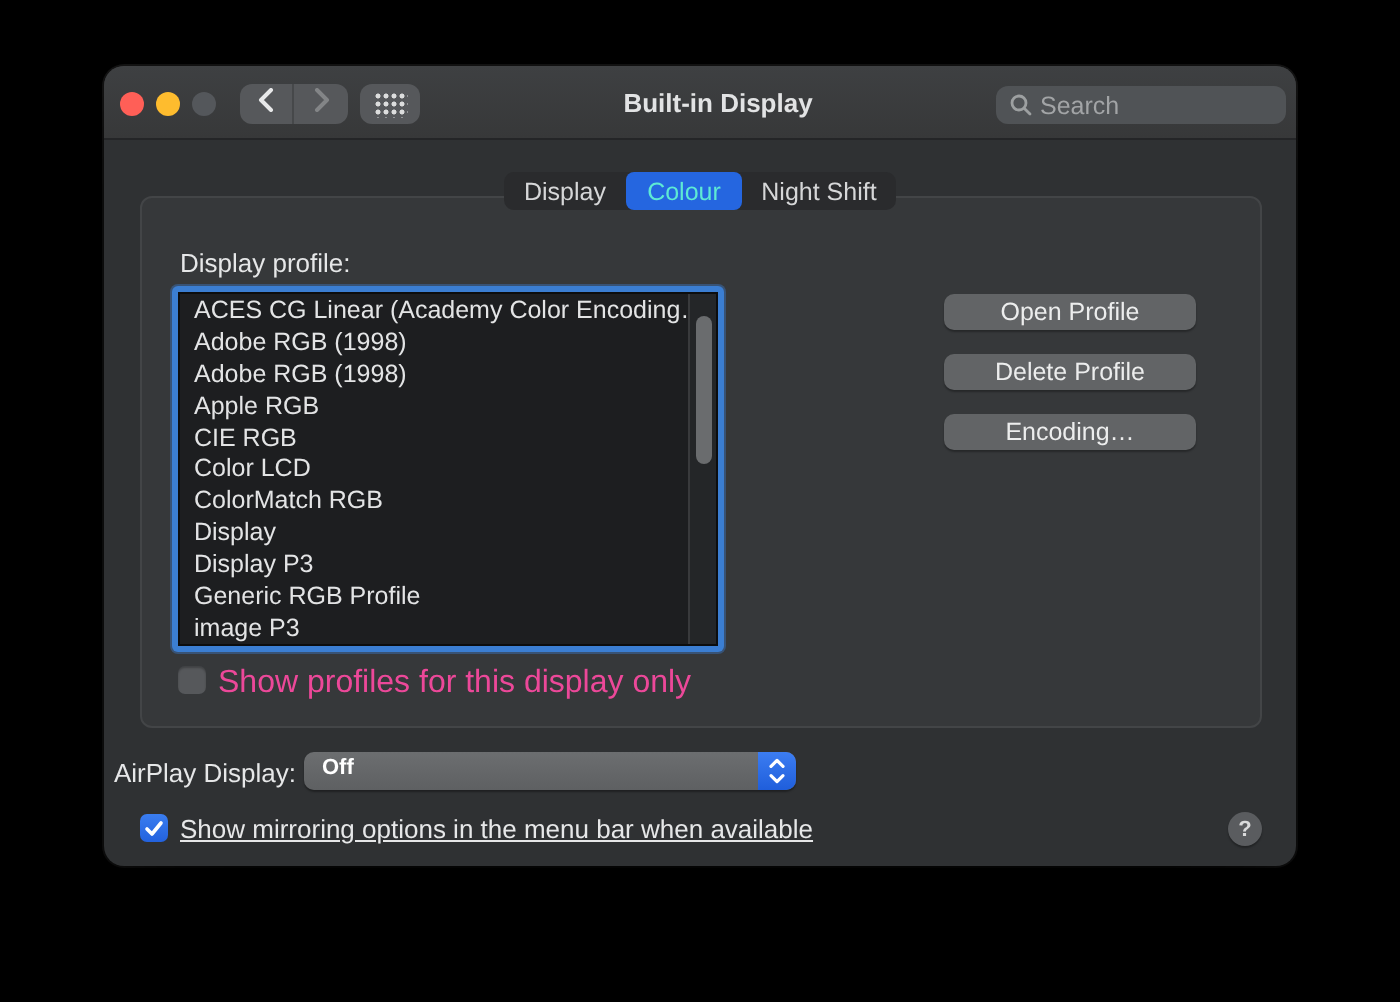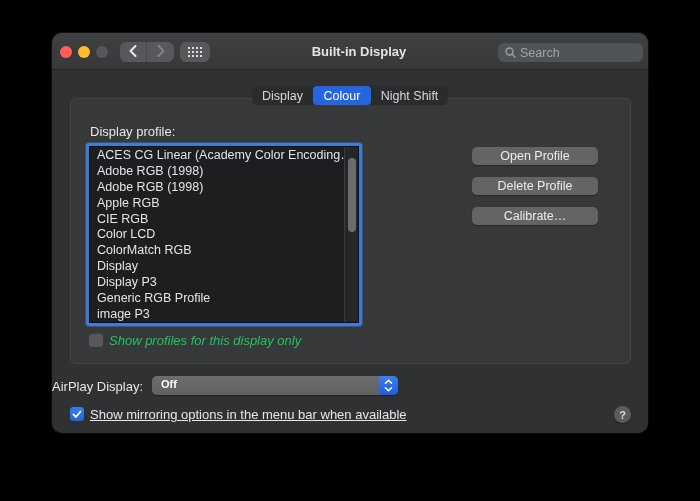--- a/index.html
+++ b/index.html
@@ -41,21 +41,21 @@
                        background:transparent; border:none; outline:none;
                        font-size:12.5px; color:#e8e9ea; font-family:"Liberation Sans",sans-serif; }
   .searchfield input::placeholder { color:#a2a4a6; }
 
   
   .tabs { position:absolute; left:200px; top:53px; height:19px; display:flex;
           background:#2a2b2d; border-radius:5px; z-index:5; }
   .seg { height:19px; display:flex; align-items:center; justify-content:center;
          font-size:12.5px; color:#d6d7d8; }
   .seg.w1 { width:61px; } .seg.w2 { width:58px; } .seg.w3 { width:77px; }
-  .seg.selected { background:#2566e0; color:#ffffff; border-radius:4px; }
+  .seg.selected { background:#2566e0; color:#5eead4; border-radius:4px; }
 
   
   .pane { position:absolute; left:18px; top:65px; width:561px; height:266px;
           background:#36383a; border:1px solid #434547; border-radius:6px; }
 
   .dp-label { position:absolute; left:38px; top:91px; font-size:13px; color:#e6e7e8;text-align:center; }
 
   .list-ring { position:absolute; left:34px; top:110px; width:276px; height:183px;
                background:#3b7ed2; border-radius:3px; padding:3px;
                box-shadow:0 0 0 1px rgba(59,126,210,0.4); }
@@ -68,35 +68,35 @@
               background:#242628; border-left:1px solid #393a3c; }
   .sb-thumb { position:absolute; left:3px; top:11px; width:8px; height:74px;
               background:#6a6c6e; border-radius:4px; }
 
   
   .checkbox { position:absolute; width:14px; height:14px; border-radius:3.5px; }
   .checkbox.unchecked { background:#56585b; box-shadow:inset 0 1px 1px rgba(0,0,0,0.25); }
   .checkbox.checked { background:linear-gradient(#3a7df0,#2362de); display:flex;
                       align-items:center; justify-content:center; }
   .cb1-box { left:37px; top:300px; }
-  .cb1-label { position:absolute; left:57px; top:300px; font-size:13px; color:#22c55e;font-style:italic; }
+  .cb1-label { position:absolute; left:57px; top:300px; font-size:16px; color:#ec4899; }
   .cb2-box { left:18px; top:374px; }
   .cb2-label { position:absolute; left:38px; top:374px; font-size:13px; color:#e6e7e8;text-decoration:underline; }
 
   
   .pushbtn { position:absolute; left:420px; width:126px; height:18px;
              background:#626466; border-radius:5px; color:#eceded; font-size:12.5px;
              display:flex; align-items:center; justify-content:center;
              box-shadow:0 1px 1px rgba(0,0,0,0.3); }
   .btn-open   { top:114px; }
   .btn-delete { top:144px; }
   .btn-cal    { top:174px; }
 
   
-  .ap-label { position:absolute; left:0px; top:346px; width:96px; 
+  .ap-label { position:absolute; left:0px; top:346px; width:96px; text-align:right;
               font-size:13px; color:#e6e7e8; }
   .popup { position:absolute; left:100px; top:343px; width:246px; height:19px;
            background:linear-gradient(#6c6e70,#5e6062); border-radius:5px;
            box-shadow:0 1px 1px rgba(0,0,0,0.35); }
   .popup-value { position:absolute; left:9px; top:2px; font-size:11px; font-weight:700; color:#fff;text-align:center; }
   .popup-caps { position:absolute; right:0; top:0; width:19px; height:19px;
                 background:linear-gradient(#3c7df2,#1f5edb); border-radius:0 5px 5px 0;
                 display:flex; align-items:center; justify-content:center; }
 
   
@@ -177,21 +177,21 @@
           <div class="sb-thumb"></div>
         </div>
       </div>
     </div>
 
     <div class="checkbox unchecked cb1-box"></div>
     <div class="cb1-label">Show profiles for this display only</div>
 
     <div class="pushbtn btn-delete">Delete Profile</div>
     <div class="pushbtn btn-open">Open Profile</div>
-    <div class="pushbtn btn-cal">Calibrate…</div>
+    <div class="pushbtn btn-cal">Encoding…</div>
 
     <div class="ap-label">AirPlay Display:</div>
     <div class="popup">
       <div class="popup-value">Off</div>
       <div class="popup-caps">
         <svg width="9" height="13" viewBox="0 0 9 13">
           <polyline points="1.5,4.2 4.5,1.2 7.5,4.2" fill="none" stroke="#fff" stroke-width="1.6" stroke-linecap="round" stroke-linejoin="round"></polyline>
           <polyline points="1.5,8.8 4.5,11.8 7.5,8.8" fill="none" stroke="#fff" stroke-width="1.6" stroke-linecap="round" stroke-linejoin="round"></polyline>
         </svg>
       </div>

